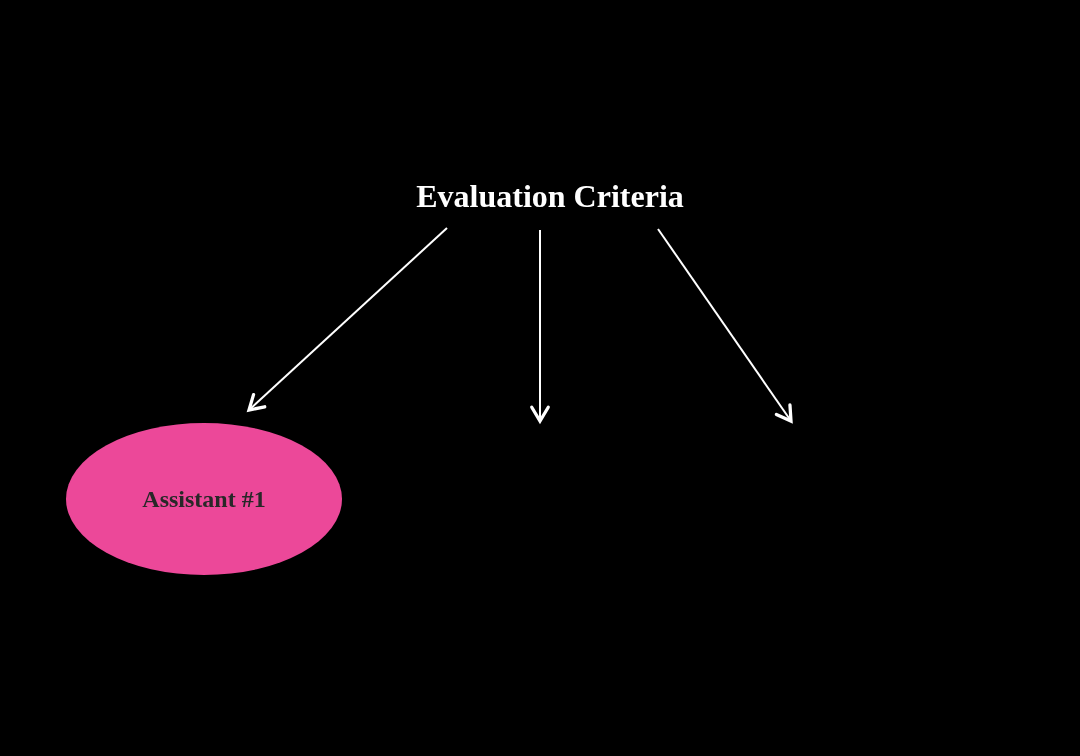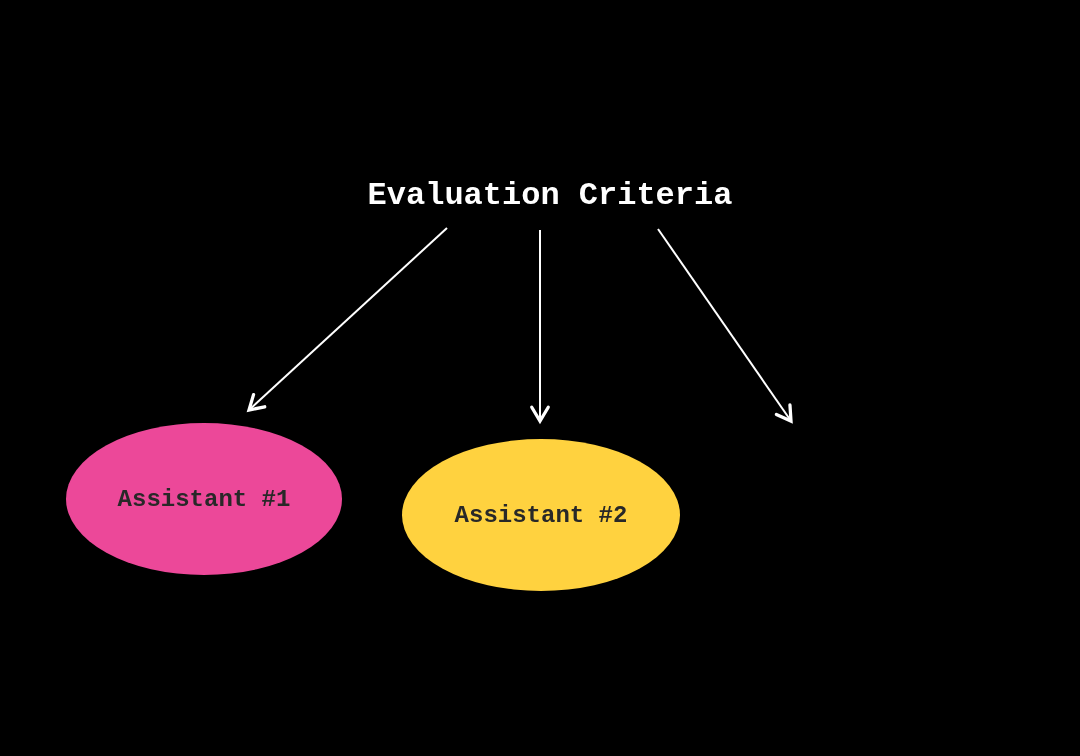--- a/index.html
+++ b/index.html
@@ -6,21 +6,21 @@
     margin: 0;
     padding: 0;
     background: #000000;
   }
   .canvas {
     position: relative;
     width: 1080px;
     height: 756px;
     background: #000000;
     overflow: hidden;
-    font-family: Liberation Mono, monospace;
+    font-family: Liberation Serif, serif;
   }
   .title {
     position: absolute;
     left: 10px;
     top: 172px;
     width: 1080px;
     height: 48px;
     line-height: 48px;
     text-align: center;
     font-size: 32px;
@@ -67,18 +67,15 @@
     </defs>
     <line stroke-width="2" marker-end="url(#arrow-head)" x1="447" y1="228" x2="249" y2="410" stroke="#FFFFFF"></line>
     <line stroke-width="2" marker-end="url(#arrow-head)" x1="540" y1="230" x2="540" y2="421" stroke="#FFFFFF"></line>
     <line stroke-width="2" marker-end="url(#arrow-head)" x1="658" y1="229" x2="791" y2="421" stroke="#FFFFFF"></line>
   </svg>
 
   <div class="node node-0" style="background: #ec4899;">
     <span class="label" style="color: rgb(40, 40, 40);">Assistant #1</span>
   </div>
 
-  <div class="node node-1" style="background: rgb(255, 210, 63);">
-    <span class="label" style="color: rgb(40, 40, 40);">Assistant #2</span>
-  </div>
 
 
 </div>
 
 </body></html>

